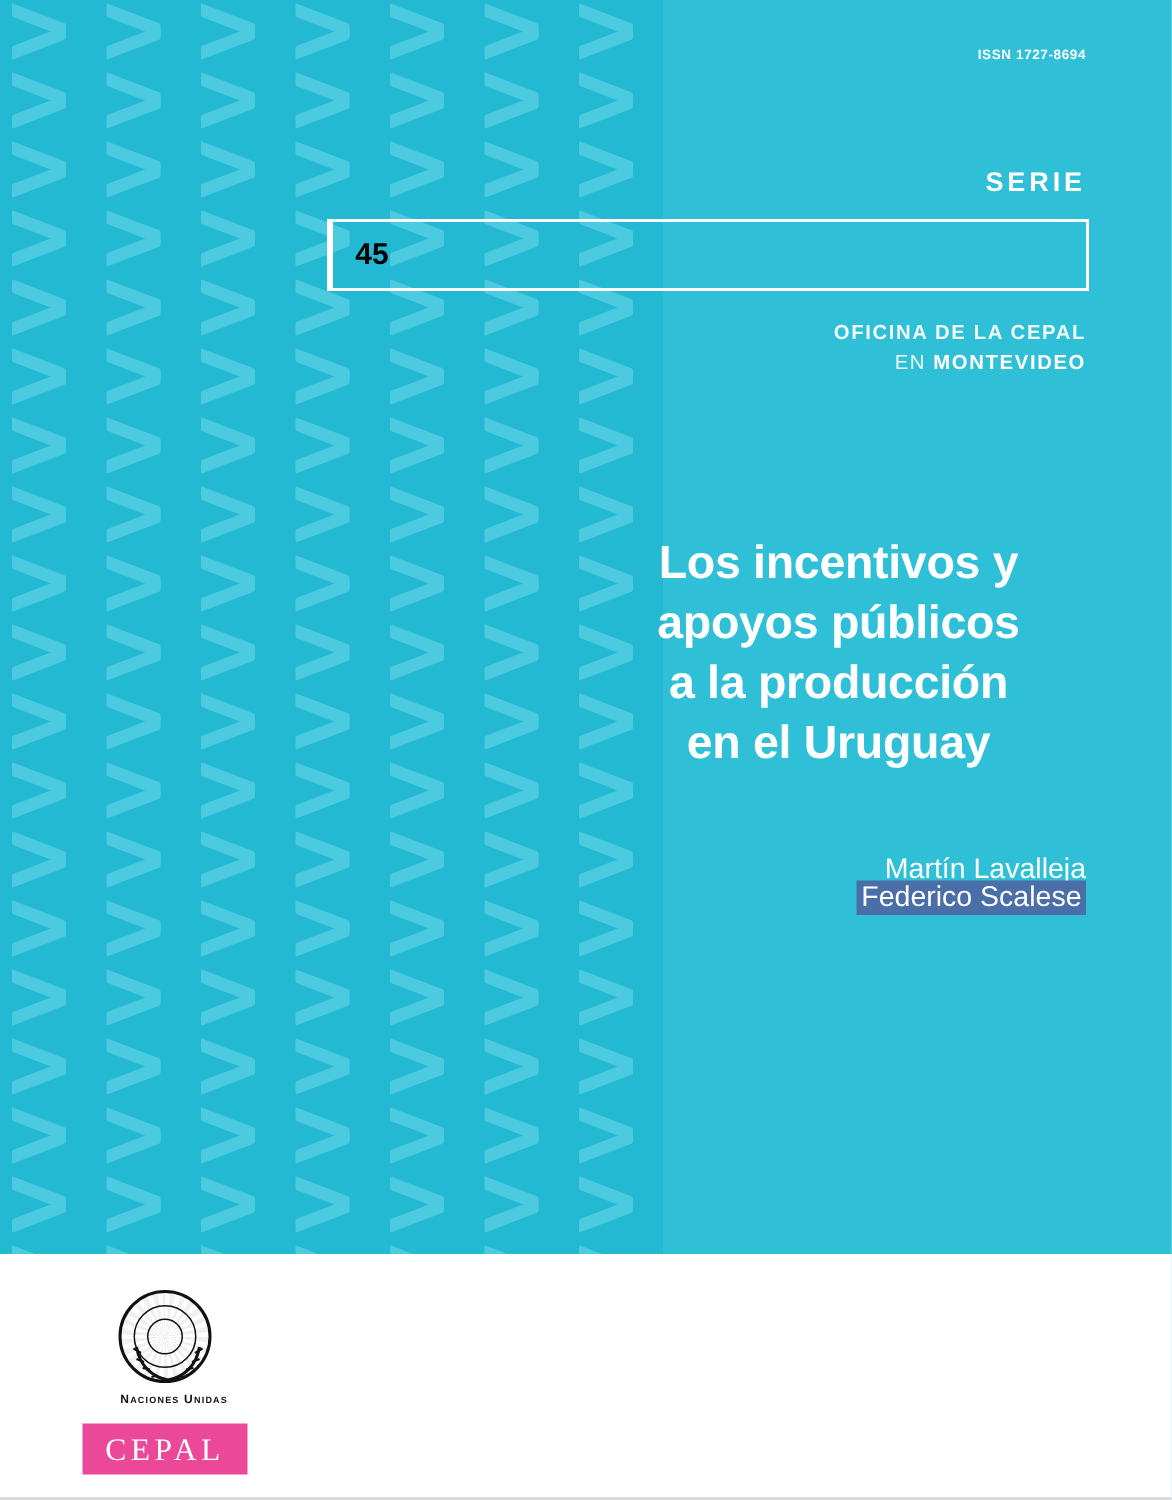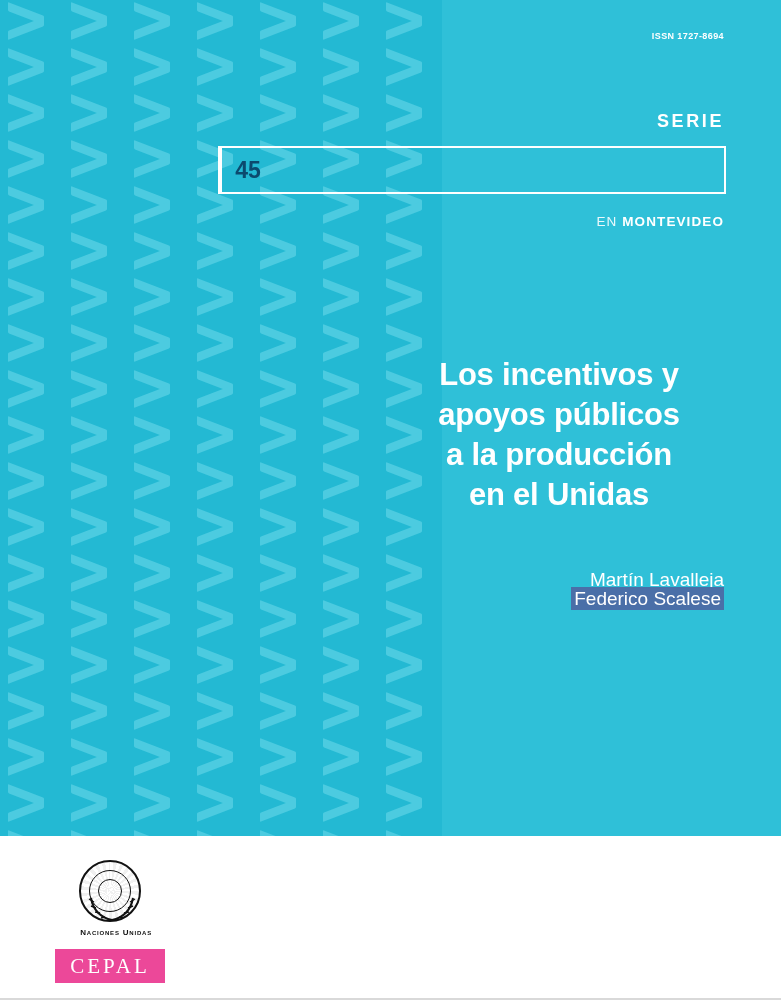--- a/index.html
+++ b/index.html
@@ -118,22 +118,22 @@
     font-size: 21px;
     font-weight: bold;
     letter-spacing: 1.1px;
   }
   .serie-bar .num {
     flex: 0 0 52px;
     border-left: 2px solid #ffffff;
     display: flex;
     align-items: center;
     justify-content: center;
-    color: #0c4a6e;
-    font-size: 23px;
+    color: #000000;
+    font-size: 20px;
     font-weight: bold;
   }
   .office {
     position: absolute;
     right: 57px;
     top: 212px;
     width: 400px;
     text-align: right;
     color: #ffffff;
     font-size: 13.5px;
@@ -444,28 +444,29 @@
 
   <div class="issn">ISSN 1727-8694</div>
 
   <div class="serie-word">SERIE</div>
 
   <div class="serie-bar">
     <div class="num">45</div>
   </div>
 
   <div class="office">
+    <div class="l1">OFICINA DE LA CEPAL</div>
     <div class="l2"><span class="soft">EN </span><span>MONTEVIDEO</span></div>
   </div>
 
   <div class="doc-title">
     <div>Los incentivos y</div>
     <div>apoyos públicos</div>
     <div>a la producción</div>
-    <div>en el Unidas</div>
+    <div>en el Uruguay</div>
   </div>
 
   <div class="authors">
     <div>Martín Lavalleja</div>
     <div><span class="sel">Federico Scalese</span></div>
   </div>
 </div>
 
 <div class="footer">
   <div class="un-logo">

